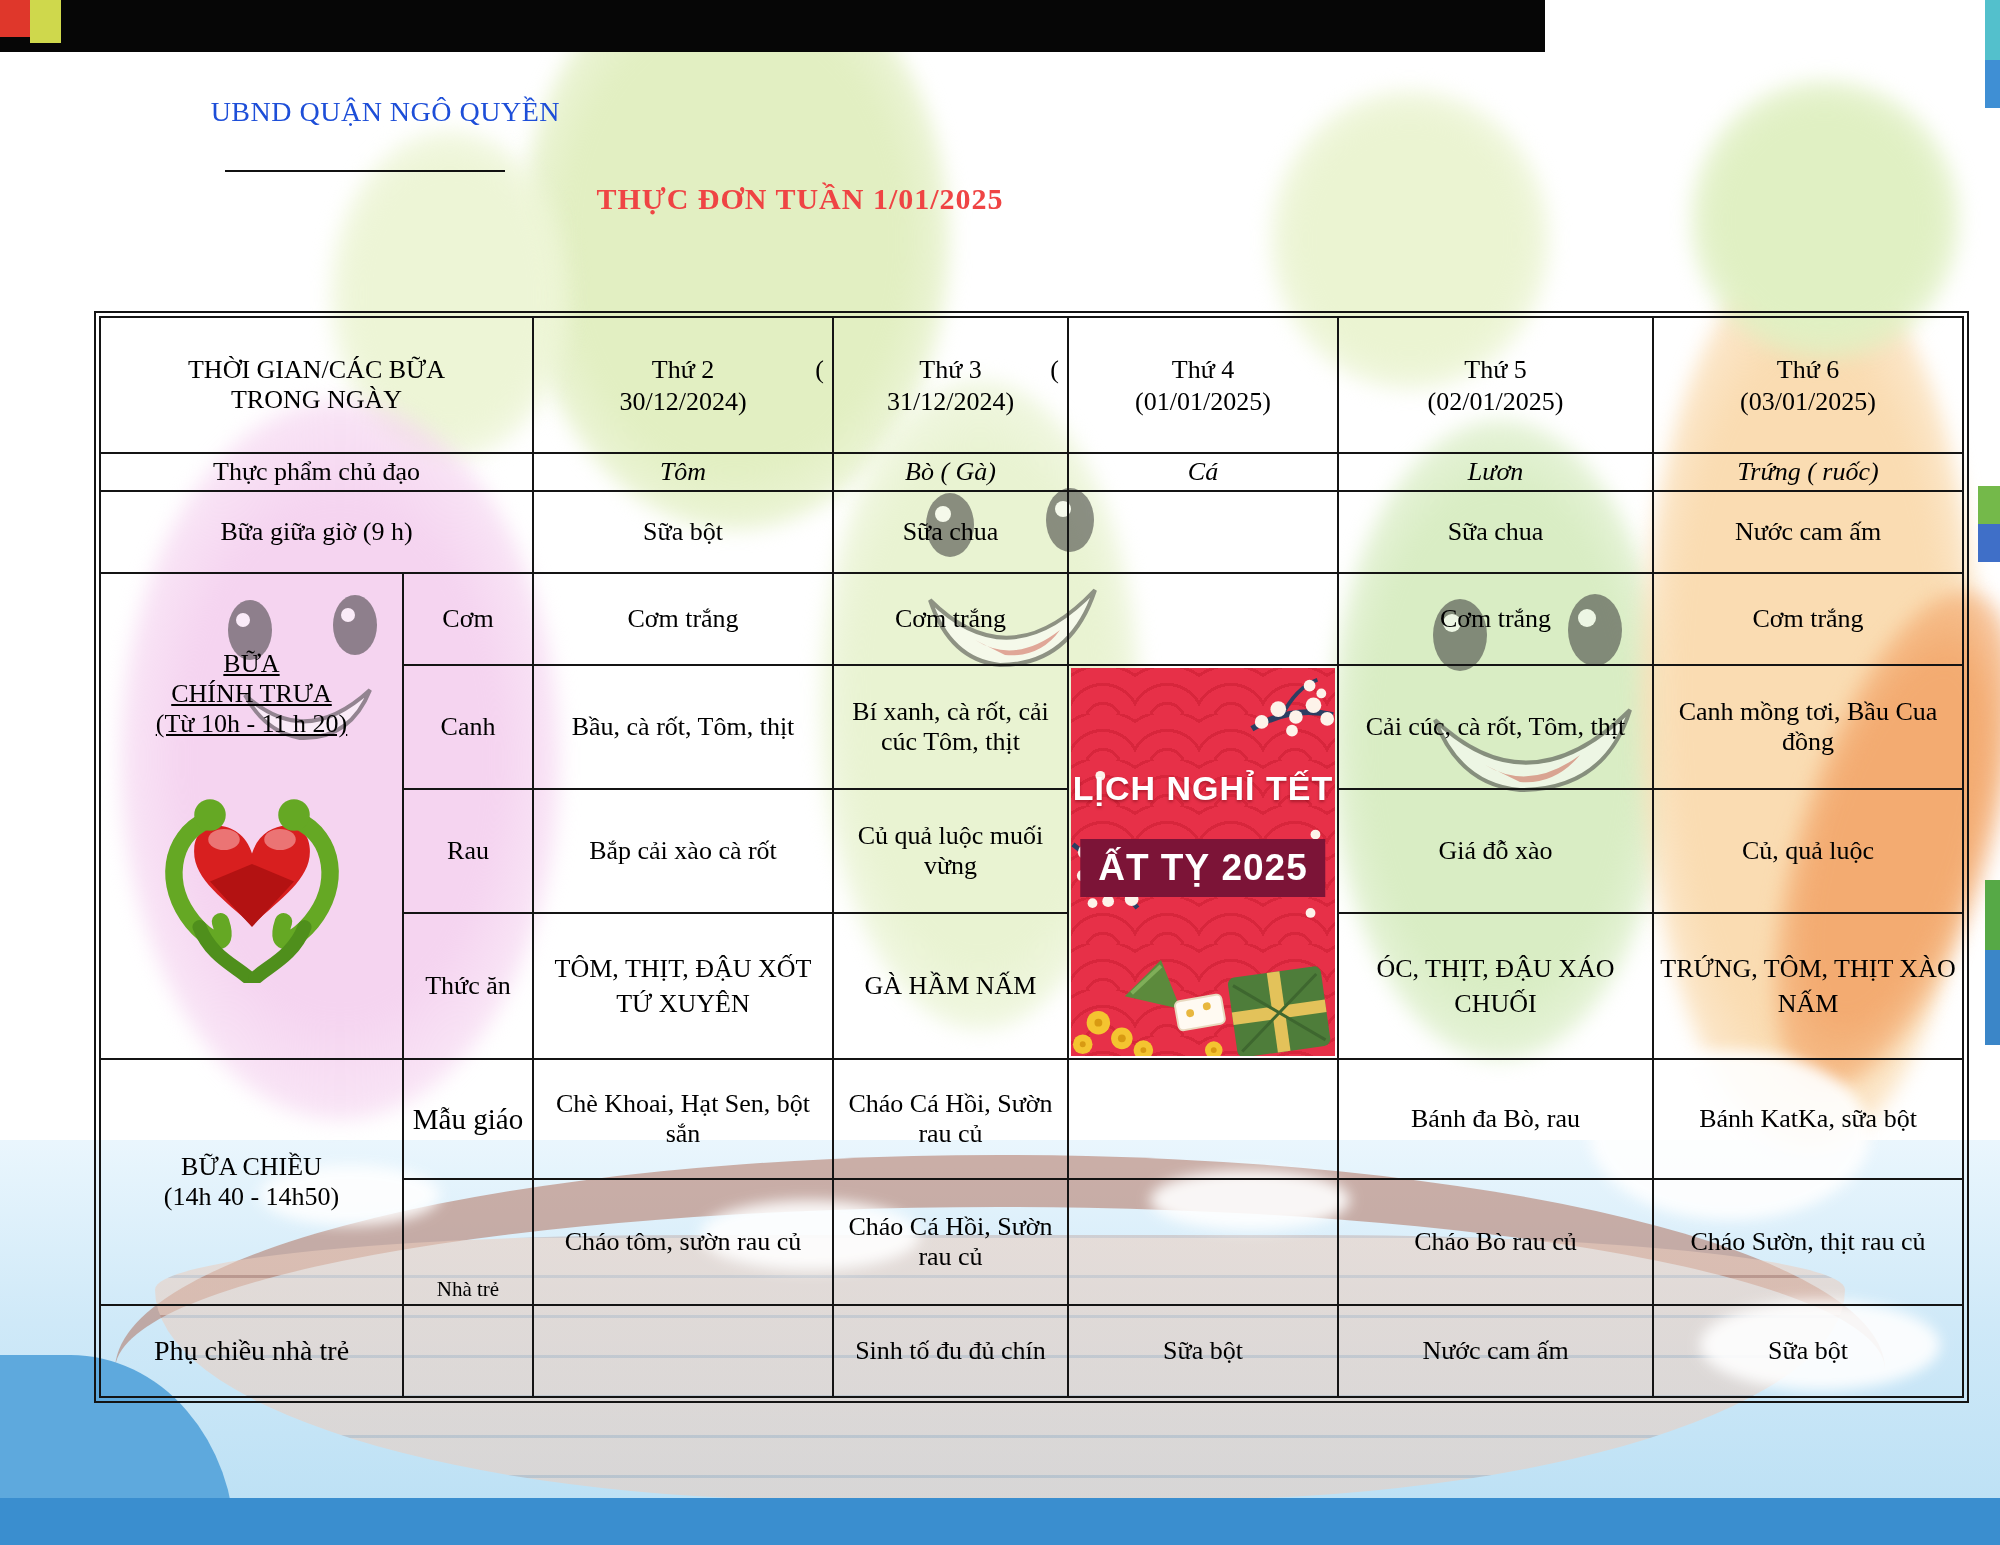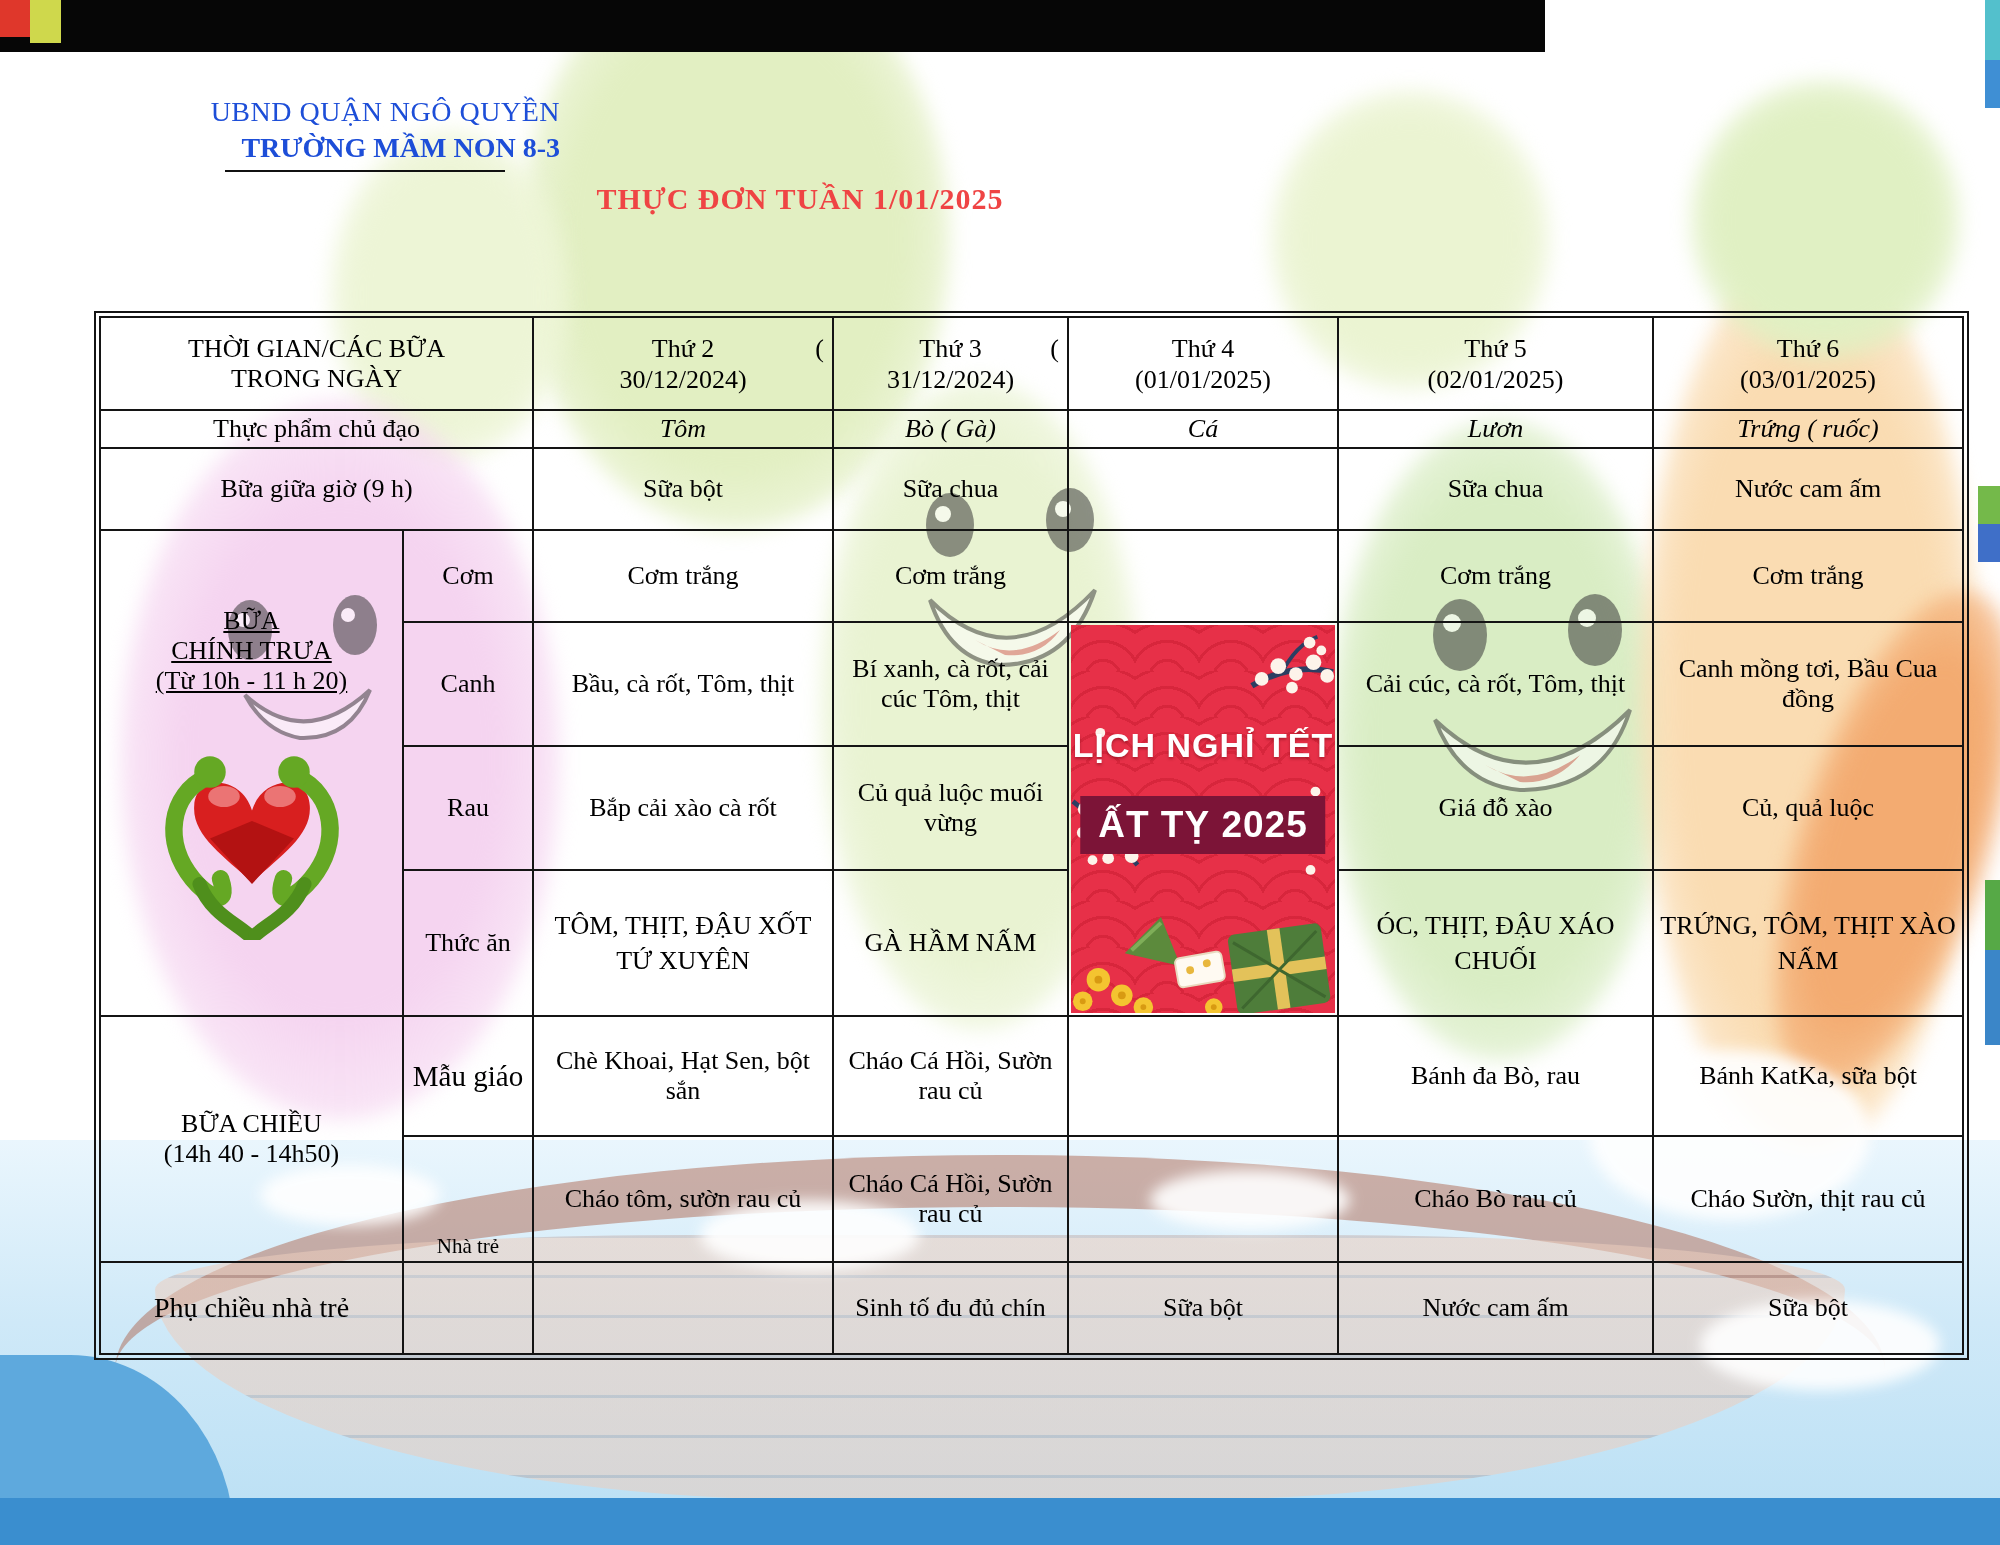--- a/index.html
+++ b/index.html
@@ -125,39 +125,38 @@
   <div class="deco corner-yellow"></div>
   <div class="deco edge" style="left:1985px;top:0;height:60px;background:#53c0cc;"></div>
   <div class="deco edge" style="left:1985px;top:60px;height:48px;background:#3f8fd4;"></div>
   <div class="deco" style="left:1978px;top:486px;width:22px;height:38px;background:#74b94a;"></div>
   <div class="deco" style="left:1978px;top:524px;width:22px;height:38px;background:#3f6fc8;"></div>
   <div class="deco edge" style="left:1985px;top:880px;height:70px;background:#56a946;"></div>
   <div class="deco edge" style="left:1985px;top:950px;height:95px;background:#3b86c8;"></div>
 
   <div class="org">
     <div class="org-1">UBND QUẬN NGÔ QUYỀN</div>
-    <div class="org-2">TRƯỜNG MẦM NON 8-3</div>
   </div>
   <div class="org-rule"></div>
   <div class="title">THỰC ĐƠN TUẦN 1/01/2025</div>
 
   <div class="table-wrap">
     <table class="menu">
       <colgroup>
         <col style="width:303px">
           <col style="width:130px">
           <col style="width:300px">
         <col style="width:235px">
           <col style="width:270px">
           <col style="width:315px">
           <col style="width:310px">
       </colgroup>
 
       <tbody>
-          <tr style="height:93px">
+          <tr style="height:136px">
         <th class="c-head" colspan="2">
           <div class="timecol-inner">THỜI GIAN/CÁC BỮA TRONG NGÀY</div>
         </th>
         <th class="c-head">
           <div class="day-line1"><span>Thứ 2</span><span class="paren">(</span></div>
           <div>30/12/2024)</div>
         </th>
         <th class="c-head">
           <div class="day-line1"><span>Thứ 3</span><span class="paren">(</span></div>
           <div>31/12/2024)</div>

